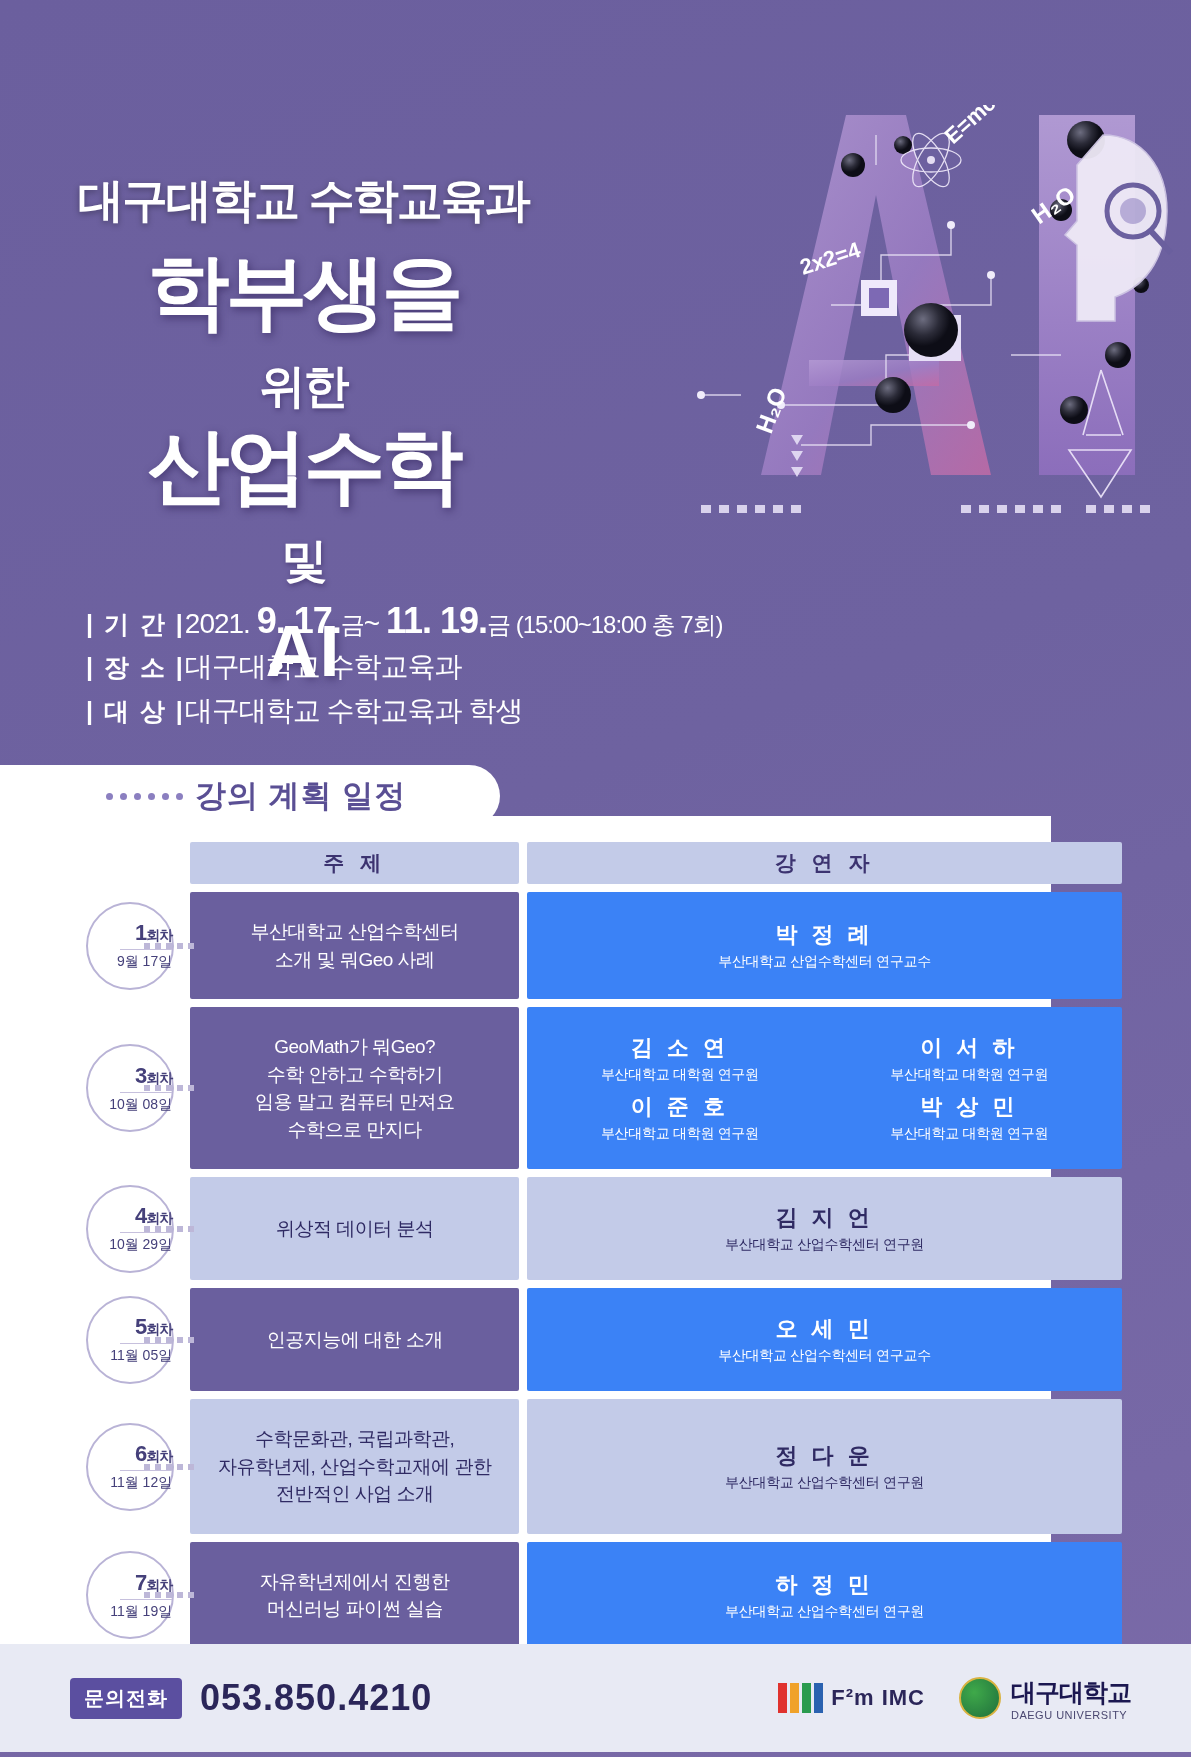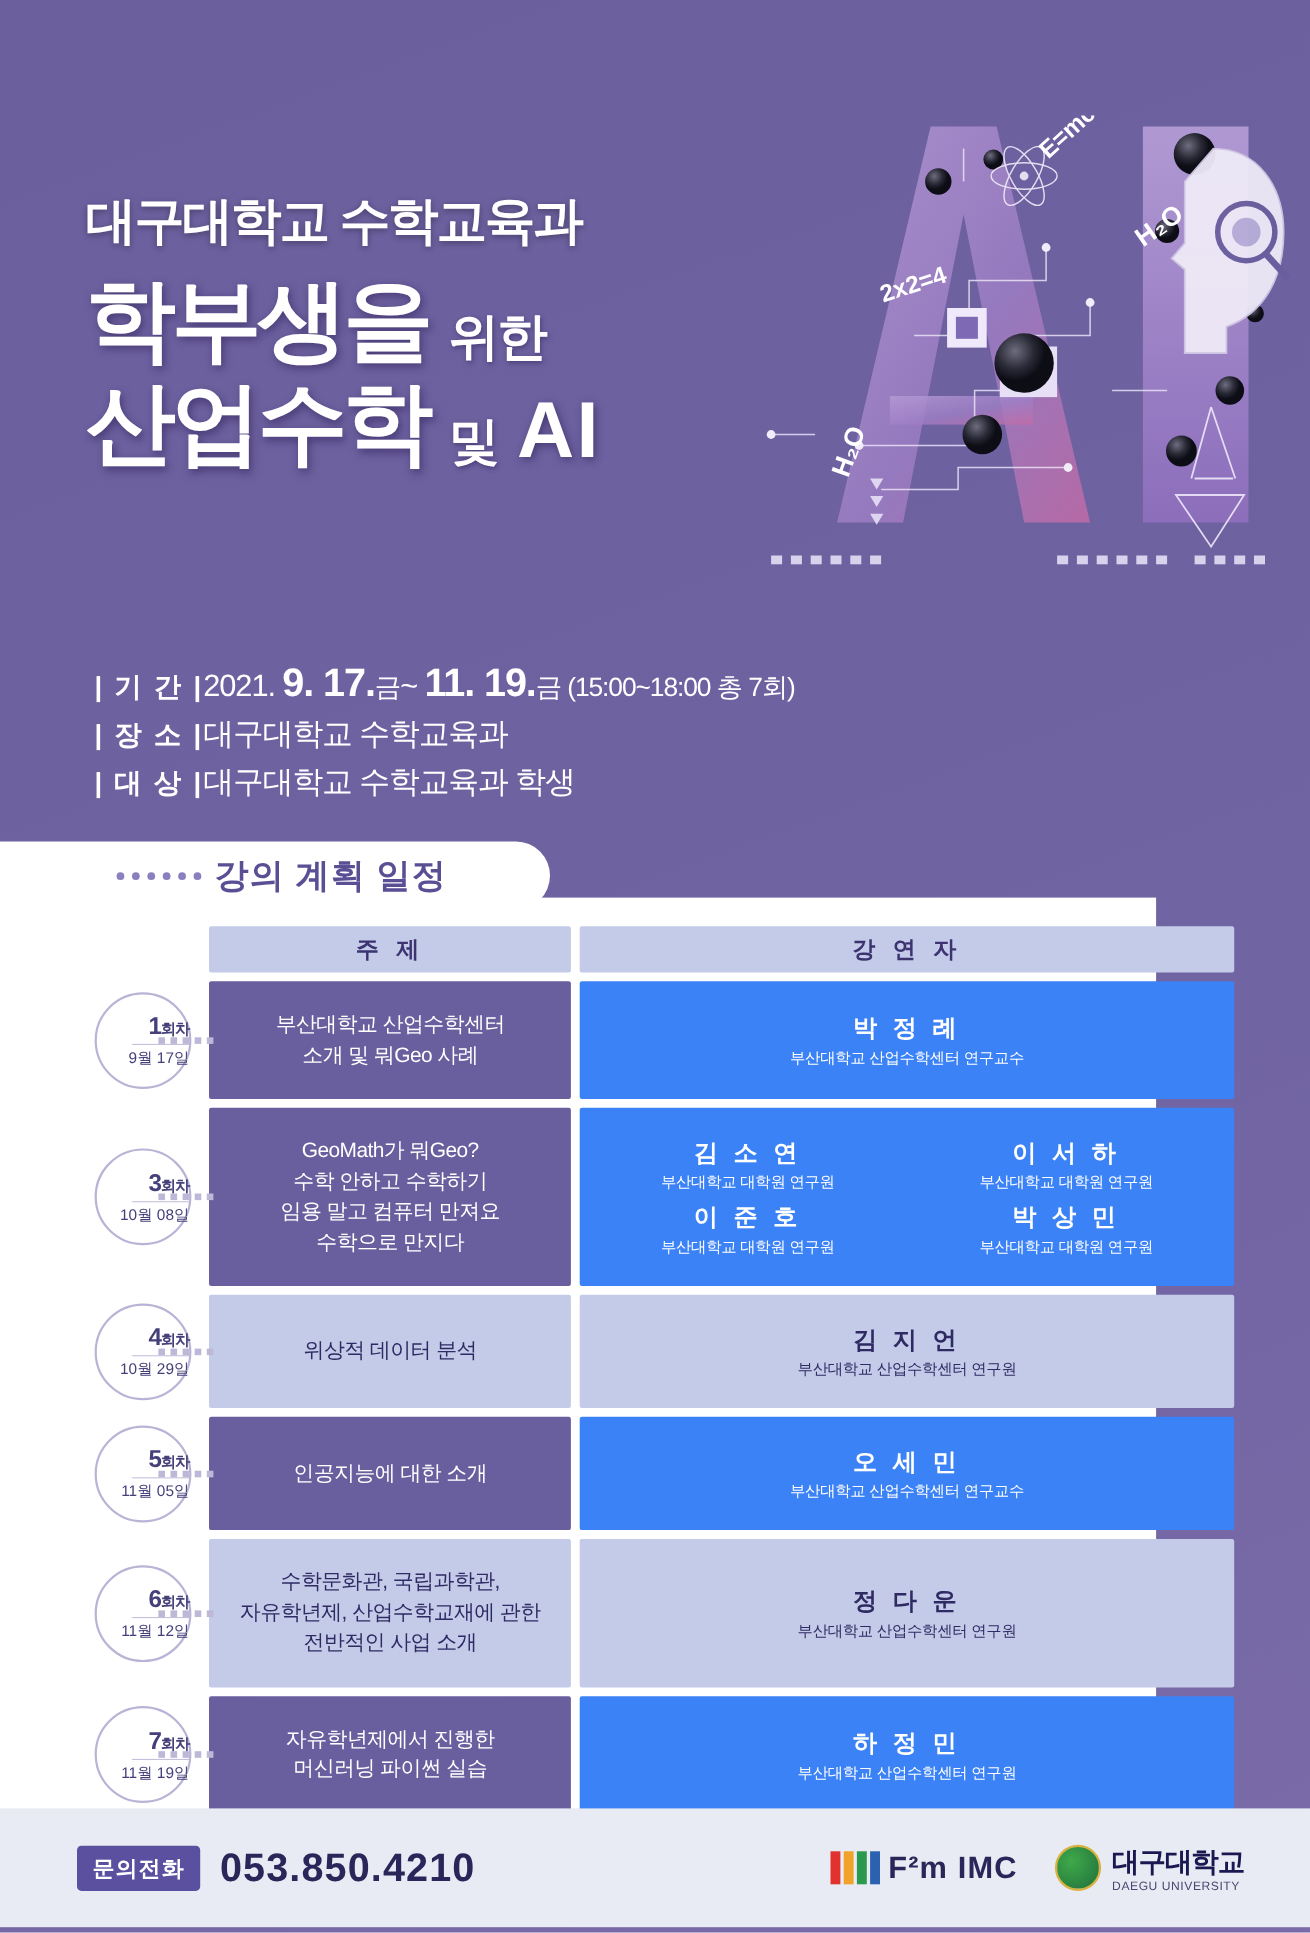--- a/index.html
+++ b/index.html
@@ -26,22 +26,23 @@
     left: 78px; top: 170px;
     z-index: 5;
   }
   .line-dept {
     font-size: 46px; font-weight: bold; color: #ffffff;
     letter-spacing: -2px;
     text-shadow: 0 2px 6px rgba(0,0,0,0.35);
     margin-bottom: 14px;
   }
   .line-big {
-    display: flex; align-items: flex-end; gap: 18px;
+    display: flex; align-items: center; gap: 18px;
     margin-bottom: 2px;
+    flex-direction: column;
   }
   .big {
     font-size: 82px; font-weight: bold; color: #ffffff;
     letter-spacing: -4px; line-height: 1.12;
     text-shadow: 2px 3px 8px rgba(40,25,80,0.55);
   }
   .mid {
     font-size: 46px; font-weight: bold; color: #ffffff;
     letter-spacing: -2px;
     text-shadow: 1px 2px 5px rgba(40,25,80,0.5);
@@ -200,21 +201,21 @@
     margin-left: auto; margin-right: 60px;
     display: flex; align-items: center; gap: 34px;
   }
   .logo-f2m { display: flex; align-items: center; gap: 8px; }
   .f-bars { display: flex; gap: 3px; align-items: flex-end; }
   .f-bars i { width: 9px; height: 30px; display: block; }
   .f-bars i:nth-child(1){ background:#e0322e; }
   .f-bars i:nth-child(2){ background:#f0a22a; }
   .f-bars i:nth-child(3){ background:#2a9b4e; }
   .f-bars i:nth-child(4){ background:#2a62b0; }
-  .f-text { color:#2b2659; font-size:28px; font-weight:bold; letter-spacing:1px;}
+  .f-text { color:#2b2659; font-size:22px; font-weight:bold; letter-spacing:1px;}
   .logo-dg { display: flex; align-items: center; gap: 10px; }
   .dg-mark {
     width: 42px; height: 42px; border-radius: 50%;
     background: radial-gradient(circle at 35% 35%, #3fa94a, #1f6f3c);
     border: 2px solid #d9b341;
   }
   .dg-text .kr { color:#1b1750; font-size:25px; font-weight:bold; letter-spacing:-1px;}
   .dg-text .en { color:#4a4770; font-size:11px; letter-spacing:0.5px;}
 </style>
 </head>

